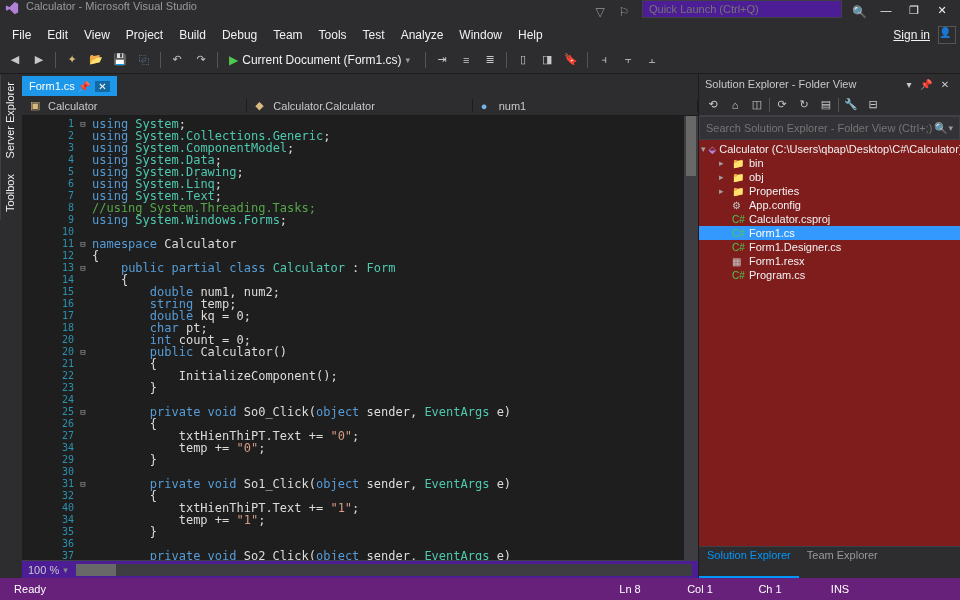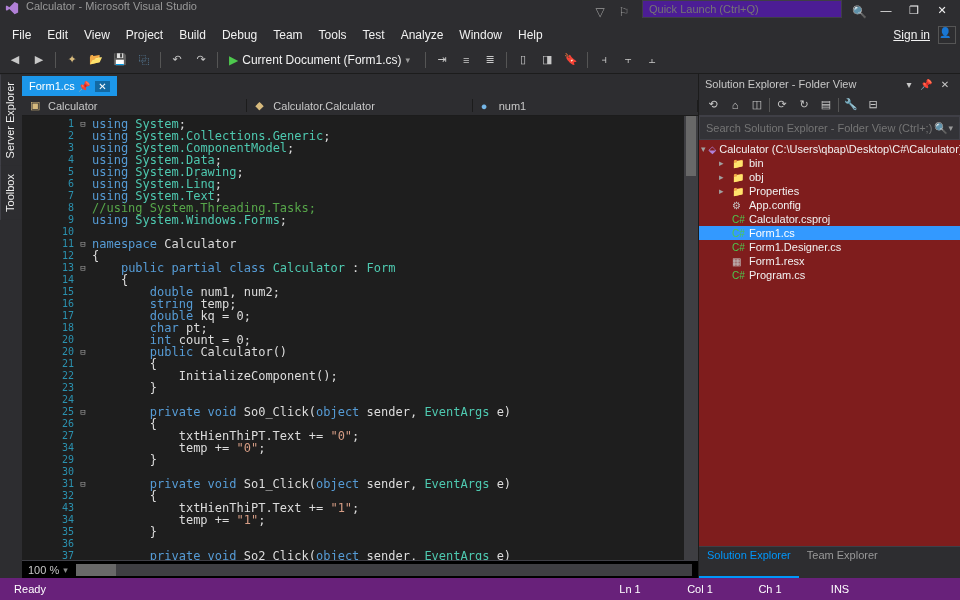--- a/index.html
+++ b/index.html
@@ -135,21 +135,21 @@
     flex: 1; padding-top: 2px; line-height: 12px;
     white-space: pre; color: #dcdcdc;
     overflow: hidden;
   }
   .code .line { height: 12px; }
   .kw { color: #569cd6; }
   .type { color: #4ec9b0; }
   .str { color: #d69d85; }
   .cmt { color: #57a64a; }
   .editor-footer {
-    height: 18px; background: #000000;
+    height: 18px; background: #4c1d95;
     display: flex; align-items: center;
     padding: 0 6px; font-size: 11px; color: #c8c8c8;
     border-top: 1px solid #3f3f46;
   }
   .hscroll { flex:1; height: 12px; background: #3e3e42; margin-left: 8px; position: relative;}
   .hscroll .thumb { position:absolute; left:0; top:0; width: 40px; height:100%; background:#686868;}
   .right-panel {
     width: 262px; background: #7f1d1d;
     display: flex; flex-direction: column;
     border-left: 1px solid #1c1c1c;
@@ -329,21 +329,21 @@
             <div class="ln">23</div>
             <div class="ln">24</div>
             <div class="ln">25</div>
             <div class="ln">26</div>
             <div class="ln">27</div>
             <div class="ln">34</div>
             <div class="ln">29</div>
             <div class="ln">30</div>
             <div class="ln">31</div>
             <div class="ln">32</div>
-            <div class="ln">43</div>
+            <div class="ln">40</div>
             <div class="ln">34</div>
             <div class="ln">35</div>
             <div class="ln">36</div>
             <div class="ln">37</div>
           </div>
         <div class="fold-col" id="fold-col">
             <div class="fold">⊟</div>
             <div class="fold"></div>
             <div class="fold"></div>
             <div class="fold"></div>
@@ -478,18 +478,18 @@
     <div class="panel-tabs">
       <div class="ptab active">Solution Explorer</div>
       <div class="ptab">Team Explorer</div>
     </div>
   </div>
 </div>
 
 <div class="status">
   <span class="seg">Ready</span>
   <span class="grow"></span>
-  <span class="seg">Ln 1</span>
+  <span class="seg">Ln 8</span>
   <span class="seg">Col 1</span>
   <span class="seg">Ch 1</span>
   <span class="seg">INS</span>
   <span style="width:60px"></span>
 </div>
 
 </body></html>

